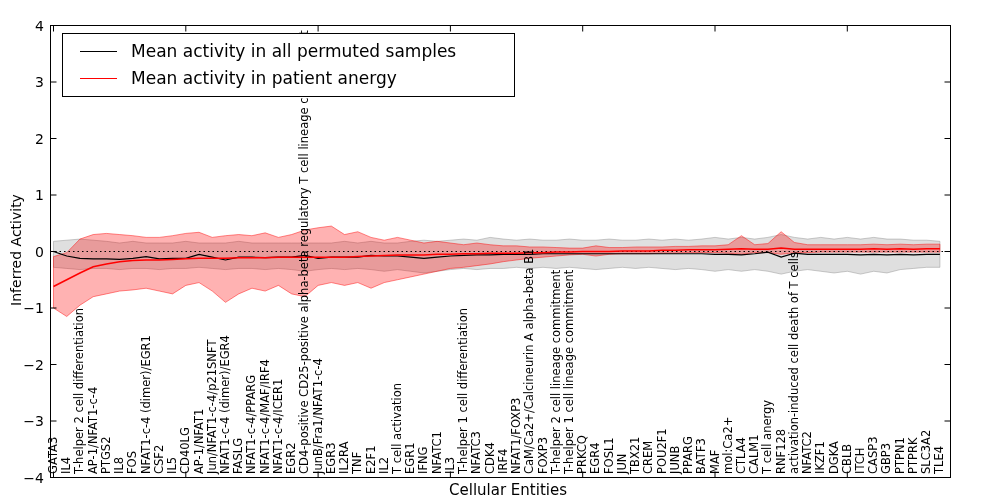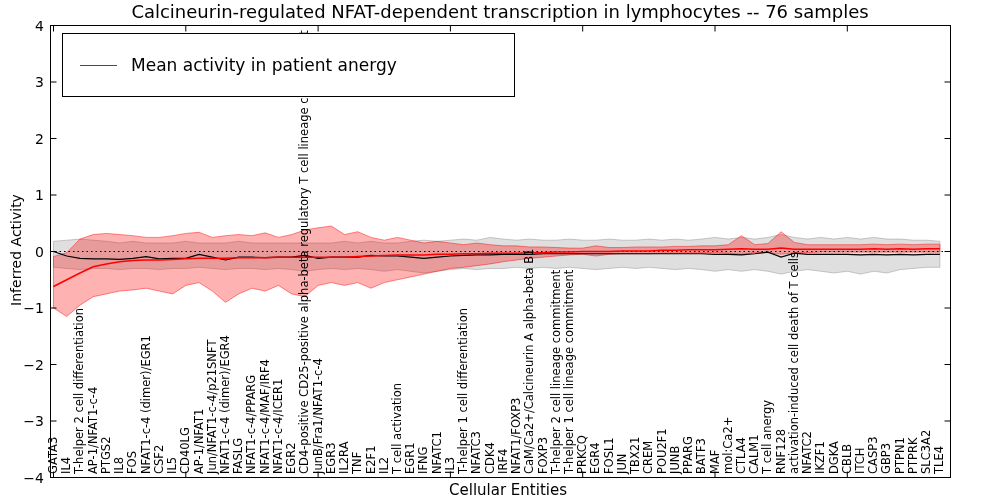--- a/index.html
+++ b/index.html
@@ -42,21 +42,20 @@
   }
   .legend-entry { display:flex; align-items:center; gap:14px; }
   .legend-line { display:inline-block; width:37px; height:0; border-top:1.6px solid #000; }
   .legend-text { font-size:17px; line-height:19px; white-space:nowrap; }
 </style>
 </head>
 <body>
 
 <div id="figure">
 
-  <div id="chart-title">Calcineurin-regulated NFAT-dependent transcription in lymphocytes -- 76 samples</div>
 
   <svg id="plot-canvas" width="1000" height="500">
       <polygon points="53.5,241.32999999999998 66.73,240.2 79.96000000000001,239.07 93.19,240.2 106.42,241.32999999999998 119.65,243.025 132.88,241.32999999999998 146.11,243.025 159.34,243.025 172.57,243.025 185.8,241.32999999999998 199.03,243.025 212.26,243.025 225.49,243.025 238.72,241.32999999999998 251.95000000000002,243.025 265.18,243.025 278.40999999999997,243.025 291.64,243.025 304.87,243.025 318.1,243.025 331.33,243.025 344.56,241.32999999999998 357.79,243.025 371.02,241.32999999999998 384.25,243.025 397.48,243.025 410.71000000000004,241.32999999999998 423.94,240.2 437.17,241.32999999999998 450.40000000000003,240.2 463.63,239.07 476.86,240.2 490.09000000000003,237.375 503.32,239.07 516.55,240.2 529.78,239.07 543.01,240.2 556.24,240.2 569.47,239.07 582.7,240.2 595.9300000000001,240.2 609.16,239.07 622.39,240.2 635.62,240.2 648.85,239.07 662.08,240.2 675.3100000000001,239.07 688.54,240.2 701.77,239.07 715,237.375 728.23,239.07 741.46,237.375 754.69,239.07 767.9200000000001,237.375 781.15,234.55 794.38,237.375 807.61,239.07 820.84,237.375 834.07,239.07 847.3000000000001,237.375 860.53,239.07 873.76,237.375 886.99,239.07 900.22,239.07 913.45,240.2 926.6800000000001,240.2 939.9100000000001,241.32999999999998 939.9100000000001,267.32000000000005 926.6800000000001,267.32000000000005 913.45,268.45 900.22,269.58000000000004 886.99,272.97 873.76,271.275 860.53,274.1 847.3000000000001,271.275 834.07,272.97 820.84,271.275 807.61,269.58000000000004 794.38,271.275 781.15,274.1 767.9200000000001,271.275 754.69,269.58000000000004 741.46,271.275 728.23,269.58000000000004 715,271.275 701.77,269.58000000000004 688.54,268.45 675.3100000000001,269.58000000000004 662.08,268.45 648.85,267.32000000000005 635.62,268.45 622.39,267.32000000000005 609.16,268.45 595.9300000000001,269.58000000000004 582.7,268.45 569.47,267.32000000000005 556.24,268.45 543.01,267.32000000000005 529.78,268.45 516.55,267.32000000000005 503.32,268.45 490.09000000000003,268.45 476.86,269.58000000000004 463.63,268.45 450.40000000000003,269.58000000000004 437.17,271.275 423.94,272.97 410.71000000000004,271.275 397.48,269.58000000000004 384.25,271.275 371.02,269.58000000000004 357.79,268.45 344.56,269.58000000000004 331.33,268.45 318.1,269.58000000000004 304.87,271.275 291.64,269.58000000000004 278.40999999999997,268.45 265.18,269.58000000000004 251.95000000000002,268.45 238.72,268.45 225.49,269.58000000000004 212.26,268.45 199.03,267.32000000000005 185.8,268.45 172.57,268.45 159.34,269.58000000000004 146.11,268.45 132.88,268.45 119.65,269.58000000000004 106.42,268.45 93.19,268.45 79.96000000000001,269.58000000000004 66.73,268.45 53.5,267.32000000000005" fill="#808080" fill-opacity="0.25" stroke="#808080" stroke-opacity="0.4" stroke-width="1"></polygon>
       <polygon points="53.5,256.585 66.73,252.62999999999997 79.96000000000001,239.07 93.19,234.55 106.42,233.42000000000002 119.65,234.55 132.88,235.67999999999998 146.11,237.375 159.34,237.375 172.57,235.67999999999998 185.8,233.42000000000002 199.03,232.29000000000002 212.26,237.375 225.49,235.67999999999998 238.72,234.55 251.95000000000002,235.67999999999998 265.18,232.855 278.40999999999997,237.375 291.64,234.55 304.87,230.03 318.1,227.77 331.33,226.075 344.56,234.55 357.79,231.725 371.02,237.375 384.25,240.2 397.48,237.375 410.71000000000004,240.2 423.94,243.025 437.17,241.32999999999998 450.40000000000003,243.025 463.63,244.72 476.86,243.025 490.09000000000003,244.72 503.32,245.85 516.55,245.85 529.78,246.98 543.01,246.98 556.24,247.54500000000002 569.47,248.10999999999999 582.7,248.10999999999999 595.9300000000001,245.85 609.16,247.54500000000002 622.39,247.54500000000002 635.62,246.98 648.85,246.98 662.08,246.98 675.3100000000001,246.41500000000002 688.54,246.41500000000002 701.77,245.85 715,245.85 728.23,244.72 741.46,235.67999999999998 754.69,244.72 767.9200000000001,243.59 781.15,231.725 794.38,242.45999999999998 807.61,244.72 820.84,244.72 834.07,244.72 847.3000000000001,244.72 860.53,244.72 873.76,244.155 886.99,244.72 900.22,244.155 913.45,244.72 926.6800000000001,244.155 939.9100000000001,244.155 939.9100000000001,252.065 926.6800000000001,252.065 913.45,252.065 900.22,252.065 886.99,252.065 873.76,252.065 860.53,252.065 847.3000000000001,252.065 834.07,252.065 820.84,252.065 807.61,252.62999999999997 794.38,252.62999999999997 781.15,254.325 767.9200000000001,252.62999999999997 754.69,252.62999999999997 741.46,254.325 728.23,253.19500000000002 715,252.62999999999997 701.77,252.62999999999997 688.54,252.62999999999997 675.3100000000001,253.19500000000002 662.08,253.19500000000002 648.85,253.76 635.62,253.76 622.39,253.76 609.16,254.325 595.9300000000001,256.02 582.7,254.325 569.47,254.89 556.24,256.02 543.01,257.15 529.78,258.28 516.55,259.975 503.32,261.66999999999996 490.09000000000003,263.92999999999995 476.86,265.625 463.63,267.32000000000005 450.40000000000003,268.45 437.17,271.275 423.94,274.1 410.71000000000004,276.925 397.48,279.75 384.25,282.575 371.02,288.225 357.79,282.575 344.56,285.4 331.33,282.575 318.1,285.4 304.87,296.7 291.64,293.875 278.40999999999997,285.4 265.18,291.05 251.95000000000002,288.225 238.72,293.875 225.49,302.35 212.26,291.05 199.03,282.575 185.8,285.4 172.57,293.875 159.34,291.05 146.11,288.225 132.88,289.91999999999996 119.65,291.05 106.42,293.875 93.19,296.7 79.96000000000001,305.175 66.73,316.475 53.5,308" fill="#ff0000" fill-opacity="0.3" stroke="#ff0000" stroke-opacity="0.44999999999999996" stroke-width="1"></polygon>
       <line x1="50.5" y1="251.5" x2="950.5" y2="251.5" stroke="#000000" stroke-width="1.2" stroke-dasharray="1.5 3"></line>
       <polyline points="53.5,251.5 66.73,256.02 79.96000000000001,258.28 93.19,258.845 106.42,258.845 119.65,259.40999999999997 132.88,258.28 146.11,256.585 159.34,258.845 172.57,258.28 185.8,258.28 199.03,254.325 212.26,257.15 225.49,259.975 238.72,257.15 251.95000000000002,257.15 265.18,257.71500000000003 278.40999999999997,257.15 291.64,257.15 304.87,255.455 318.1,258.28 331.33,257.15 344.56,257.15 357.79,257.15 371.02,255.455 384.25,256.02 397.48,256.02 410.71000000000004,257.15 423.94,258.28 437.17,257.15 450.40000000000003,256.02 463.63,255.455 476.86,254.89 490.09000000000003,254.89 503.32,254.325 516.55,254.325 529.78,254.325 543.01,253.76 556.24,253.76 569.47,253.76 582.7,253.76 595.9300000000001,253.76 609.16,253.76 622.39,253.76 635.62,253.76 648.85,253.76 662.08,253.76 675.3100000000001,253.76 688.54,253.76 701.77,253.76 715,254.325 728.23,254.325 741.46,254.89 754.69,253.76 767.9200000000001,252.065 781.15,257.15 794.38,253.19500000000002 807.61,254.325 820.84,254.325 834.07,254.325 847.3000000000001,254.325 860.53,254.89 873.76,254.325 886.99,254.89 900.22,254.325 913.45,254.89 926.6800000000001,254.325 939.9100000000001,254.325" fill="none" stroke="#000000" stroke-width="1.2"></polyline>
       <polyline points="53.5,286.53000000000003 66.73,279.75 79.96000000000001,272.97 93.19,266.755 106.42,263.92999999999995 119.65,261.66999999999996 132.88,260.54 146.11,259.975 159.34,259.975 172.57,259.40999999999997 185.8,258.845 199.03,258.28 212.26,258.28 225.49,258.28 238.72,257.71500000000003 251.95000000000002,257.71500000000003 265.18,257.71500000000003 278.40999999999997,257.15 291.64,257.15 304.87,257.15 318.1,257.15 331.33,257.15 344.56,257.15 357.79,256.585 371.02,256.02 384.25,255.455 397.48,254.89 410.71000000000004,254.89 423.94,254.89 437.17,254.325 450.40000000000003,254.325 463.63,253.76 476.86,253.76 490.09000000000003,253.19500000000002 503.32,253.19500000000002 516.55,253.19500000000002 529.78,252.62999999999997 543.01,252.62999999999997 556.24,252.065 569.47,252.065 582.7,251.5 595.9300000000001,251.5 609.16,251.5 622.39,250.935 635.62,250.935 648.85,250.935 662.08,250.37 675.3100000000001,250.37 688.54,249.805 701.77,249.805 715,249.805 728.23,249.24 741.46,248.675 754.69,249.24 767.9200000000001,249.24 781.15,248.10999999999999 794.38,249.24 807.61,249.24 820.84,249.24 834.07,249.24 847.3000000000001,249.24 860.53,249.24 873.76,248.675 886.99,249.24 900.22,248.675 913.45,249.24 926.6800000000001,248.675 939.9100000000001,248.675" fill="none" stroke="#ff0000" stroke-width="1.5"></polyline>
       <rect x="50.5" y="25.5" width="900" height="452" fill="none" stroke="#000" stroke-width="1"></rect>
       <line x1="50.5" y1="477.5" x2="56.5" y2="477.5" stroke="#000" stroke-width="1"></line>
       <line x1="950.5" y1="477.5" x2="944.5" y2="477.5" stroke="#000" stroke-width="1"></line>
@@ -170,18 +169,22 @@
       <div class="xtick-label" style="left: 906.95px; top: 474px;">PTPRK</div>
       <div class="xtick-label" style="left: 920.18px; top: 474px;">SLC3A2</div>
       <div class="xtick-label" style="left: 933.41px; top: 474px;">TLE4</div>
     </div>
 
   <div id="y-axis-title">Inferred Activity</div>
   <div id="x-axis-title">Cellular Entities</div>
 
   <div id="legend">
     <div class="legend-entry">
+      <span class="legend-line" id="legend-line-0" style="border-top-color: rgb(0, 0, 0);"></span>
+      <span class="legend-text">Mean activity in all permuted samples</span>
+    </div>
+    <div class="legend-entry">
       <span class="legend-line" id="legend-line-1" style="border-top-color: rgb(255, 0, 0);"></span>
       <span class="legend-text">Mean activity in patient anergy</span>
     </div>
   </div>
 
 </div>
 
 </body></html>

